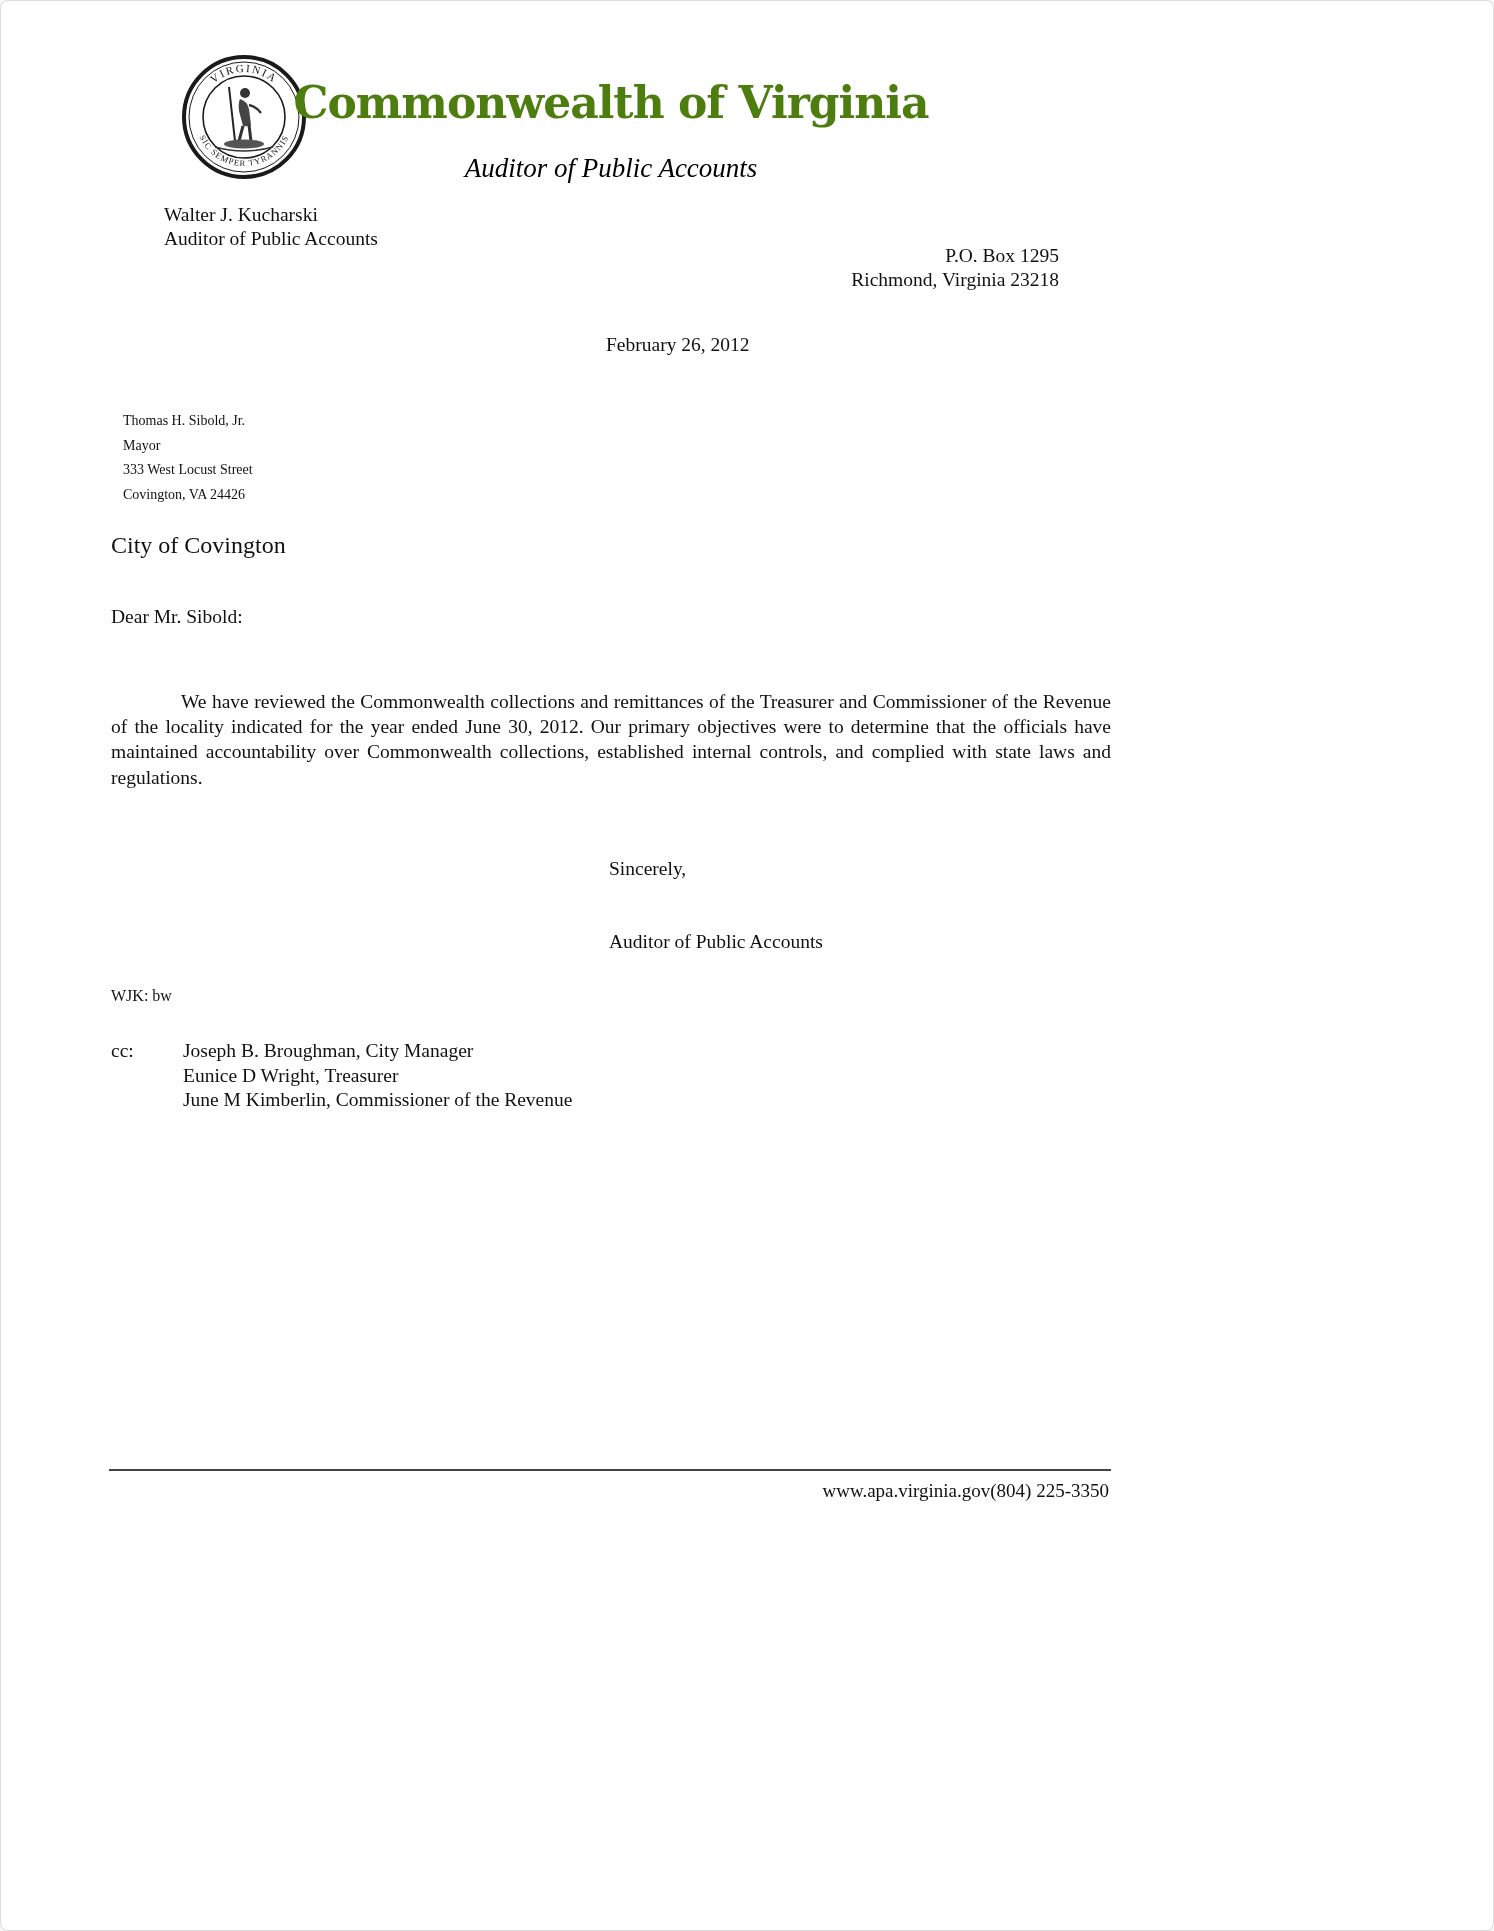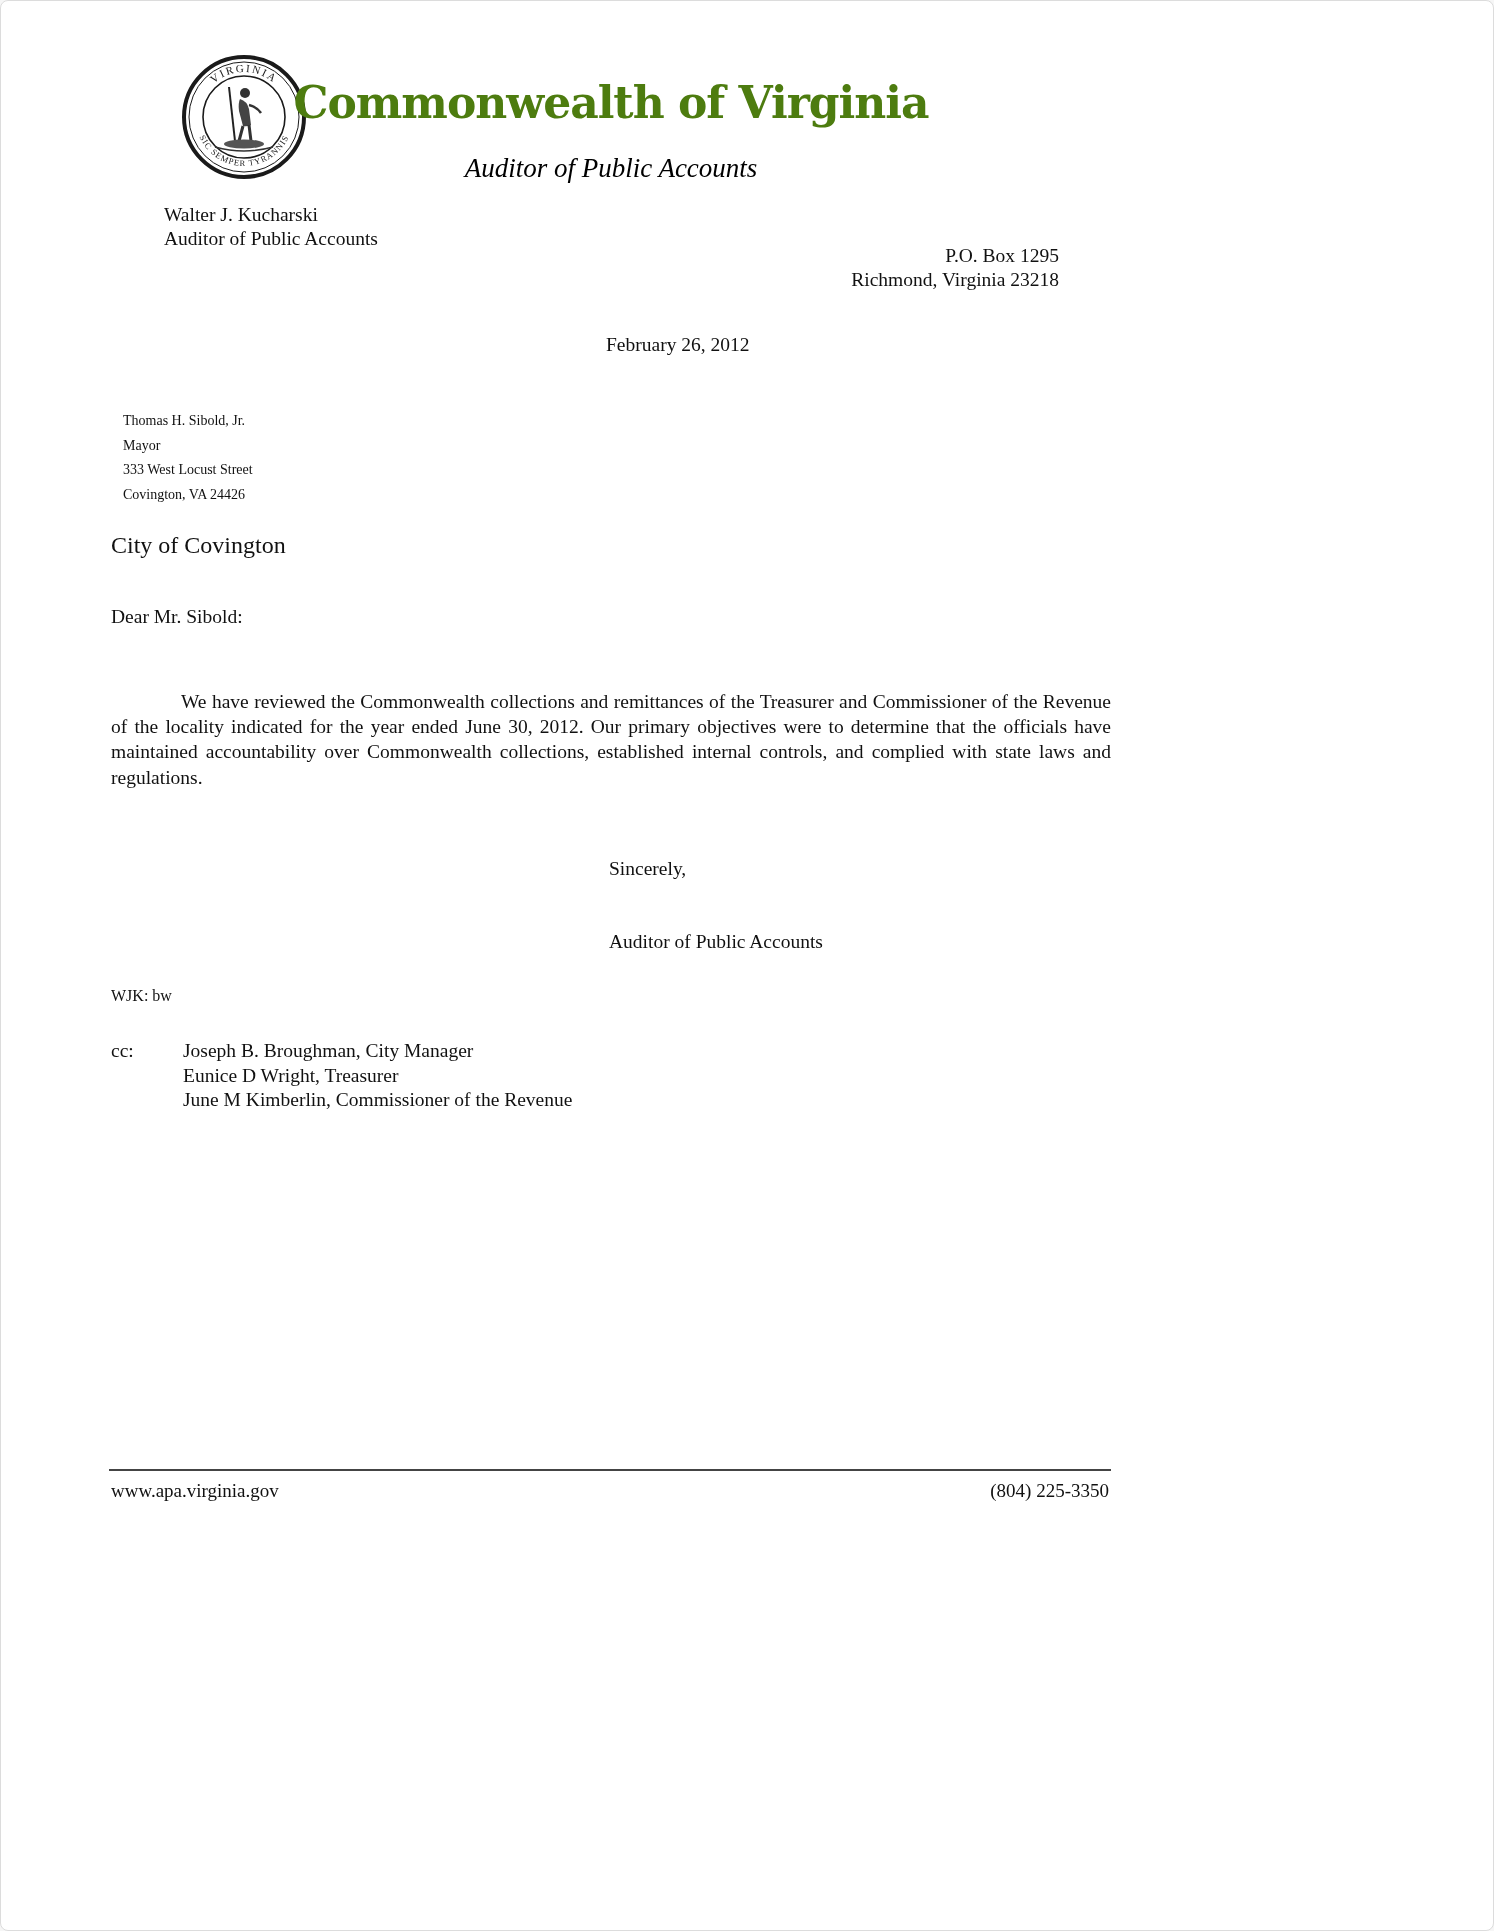--- a/index.html
+++ b/index.html
@@ -140,21 +140,21 @@
     top: 1468px;
     width: 1002px;
     border-top: 2px solid #444;
   }
   .footer-row {
     position: absolute;
     left: 110px;
     top: 1479px;
     width: 998px;
     display: flex;
-    justify-content: space-between;
+    justify-content: flex-end;
     font-size: 19px;
   }
 </style>
 </head>
 <body>
 
 <div class="page">
 
   <div class="seal">
     <svg viewBox="0 0 126 140" xmlns="http://www.w3.org/2000/svg" aria-hidden="true">

